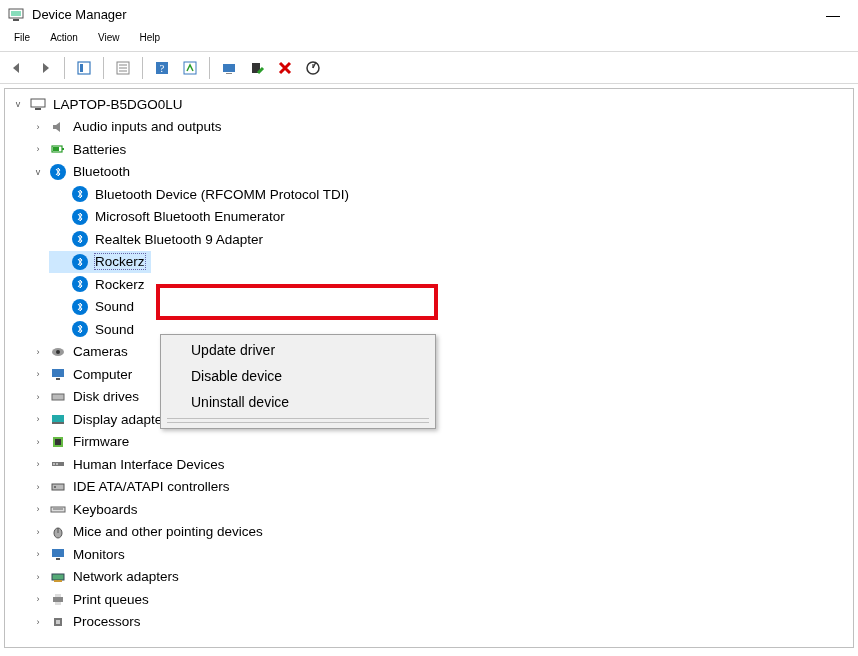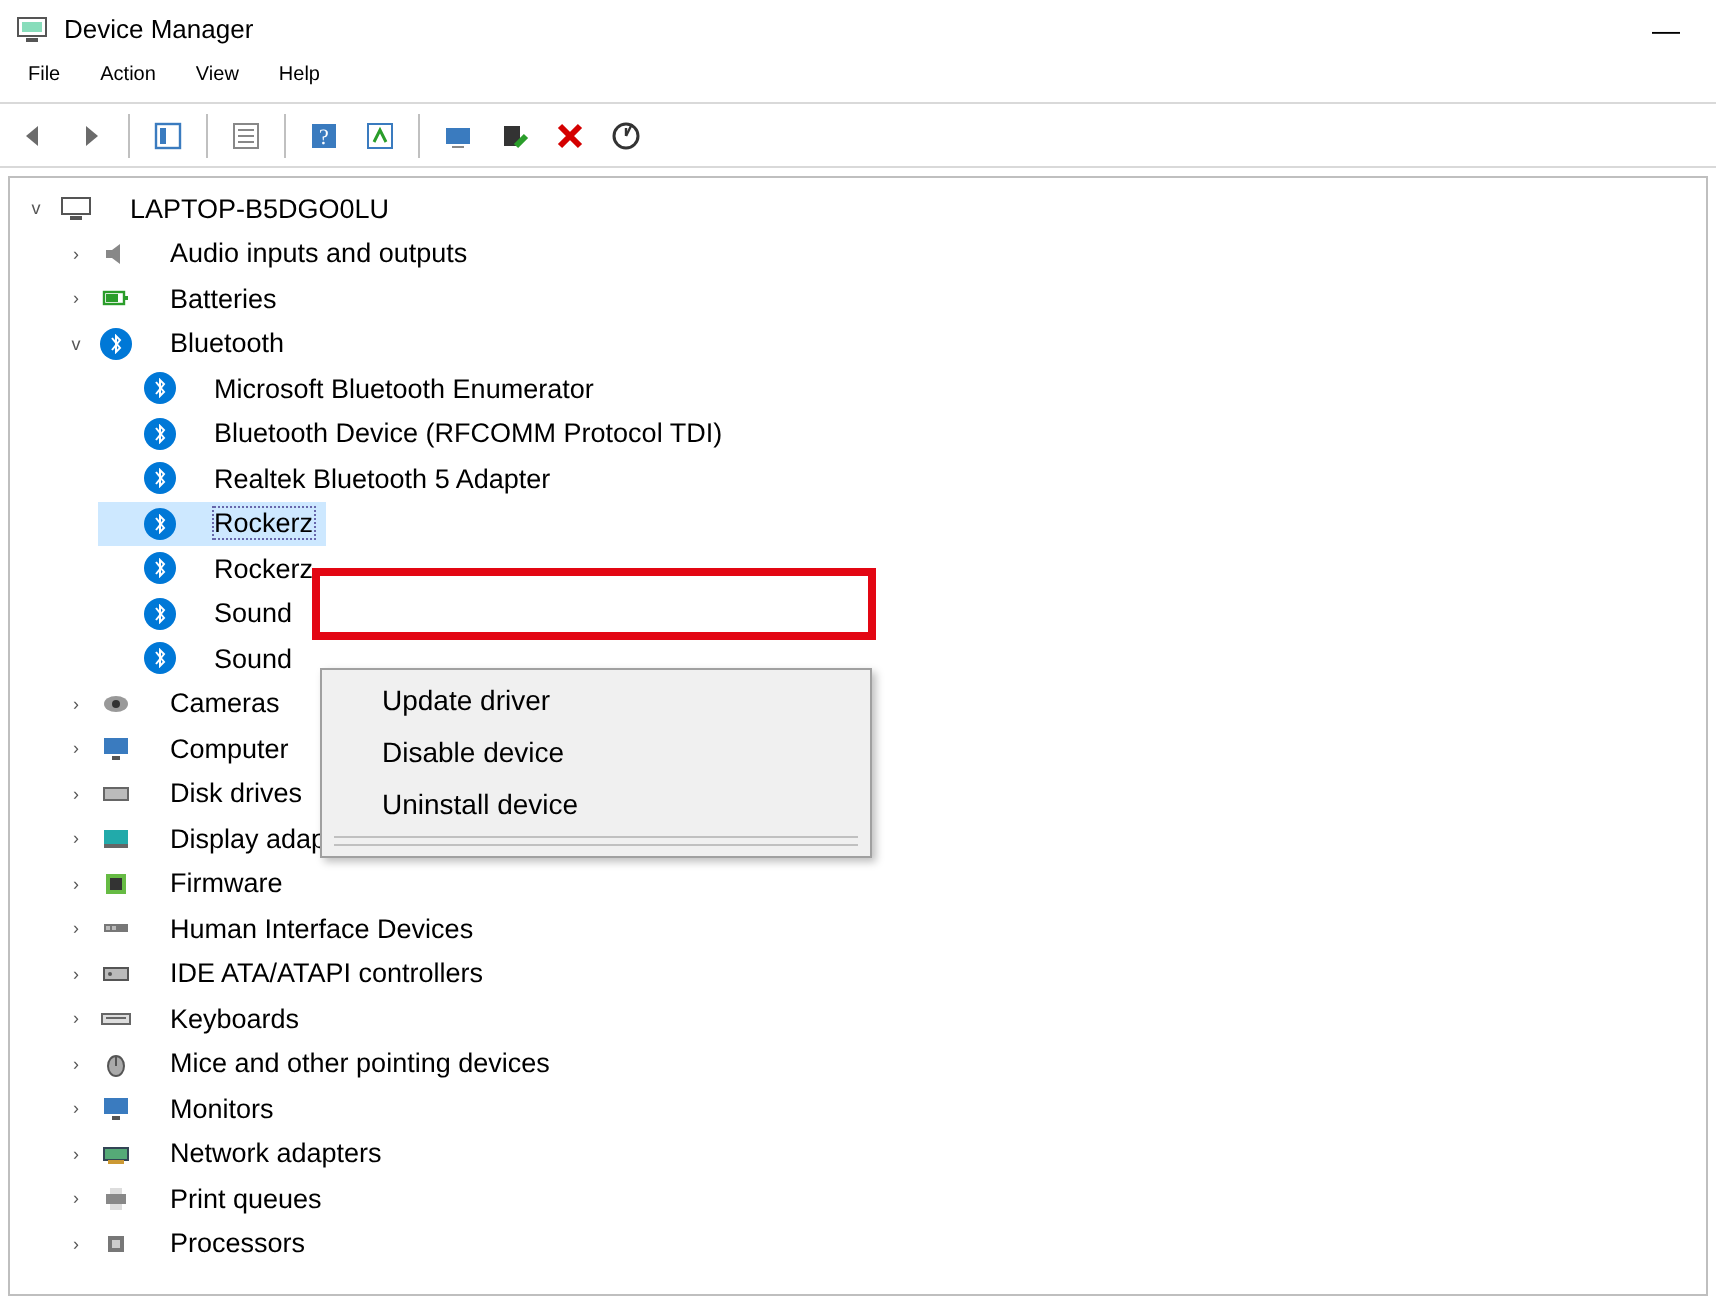--- a/index.html
+++ b/index.html
@@ -102,21 +102,21 @@
   }
   .expander.none { visibility: hidden; }
   .node-icon {
     width: 18px; height: 18px;
     margin-right: 6px;
     display: flex;
     align-items: center;
     justify-content: center;
     flex-shrink: 0;
   }
-  .node-label { font-size: 13.5px; margin-left: 12px; }
+  .node-label { font-size: 13.5px; }
   .node.selected .node-label {
     background: #cde8ff;
     outline: 1px dotted #66a;
   }
   .node.selected {
     background: #cde8ff;
     width: fit-content;
     padding-right: 6px;
   }
 
@@ -299,47 +299,47 @@
             <li>
                 <div class="node">
               <span class="expander none"></span>
               <span class="node-icon">
                     <span class="bt-icon">
                       <svg viewBox="0 0 10 10">
                         <path d="M3 2 L7 7 L5 9 V1 L7 3 L3 8" stroke="#fff" stroke-width="1" fill="none"></path>
                       </svg>
                     </span>
                   </span>
+              <span class="node-label">Bluetooth Device (RFCOMM Protocol TDI)</span>
+            </div>
+              </li>
+            <li>
+                <div class="node">
+              <span class="expander none"></span>
+              <span class="node-icon">
+                    <span class="bt-icon">
+                      <svg viewBox="0 0 10 10">
+                        <path d="M3 2 L7 7 L5 9 V1 L7 3 L3 8" stroke="#fff" stroke-width="1" fill="none"></path>
+                      </svg>
+                    </span>
+                  </span>
               <span class="node-label">Microsoft Bluetooth Enumerator</span>
             </div>
               </li>
             <li>
                 <div class="node">
               <span class="expander none"></span>
               <span class="node-icon">
                     <span class="bt-icon">
                       <svg viewBox="0 0 10 10">
                         <path d="M3 2 L7 7 L5 9 V1 L7 3 L3 8" stroke="#fff" stroke-width="1" fill="none"></path>
                       </svg>
                     </span>
                   </span>
-              <span class="node-label">Bluetooth Device (RFCOMM Protocol TDI)</span>
-            </div>
-              </li>
-            <li>
-                <div class="node">
-              <span class="expander none"></span>
-              <span class="node-icon">
-                    <span class="bt-icon">
-                      <svg viewBox="0 0 10 10">
-                        <path d="M3 2 L7 7 L5 9 V1 L7 3 L3 8" stroke="#fff" stroke-width="1" fill="none"></path>
-                      </svg>
-                    </span>
-                  </span>
-              <span class="node-label">Realtek Bluetooth 5 Adapter</span>
+              <span class="node-label">Realtek Bluetooth 9 Adapter</span>
             </div>
               </li>
             <li>
                 <div class="node selected">
               <span class="expander none"></span>
               <span class="node-icon">
                     <span class="bt-icon">
                       <svg viewBox="0 0 10 10">
                         <path d="M3 2 L7 7 L5 9 V1 L7 3 L3 8" stroke="#fff" stroke-width="1" fill="none"></path>
                       </svg>

